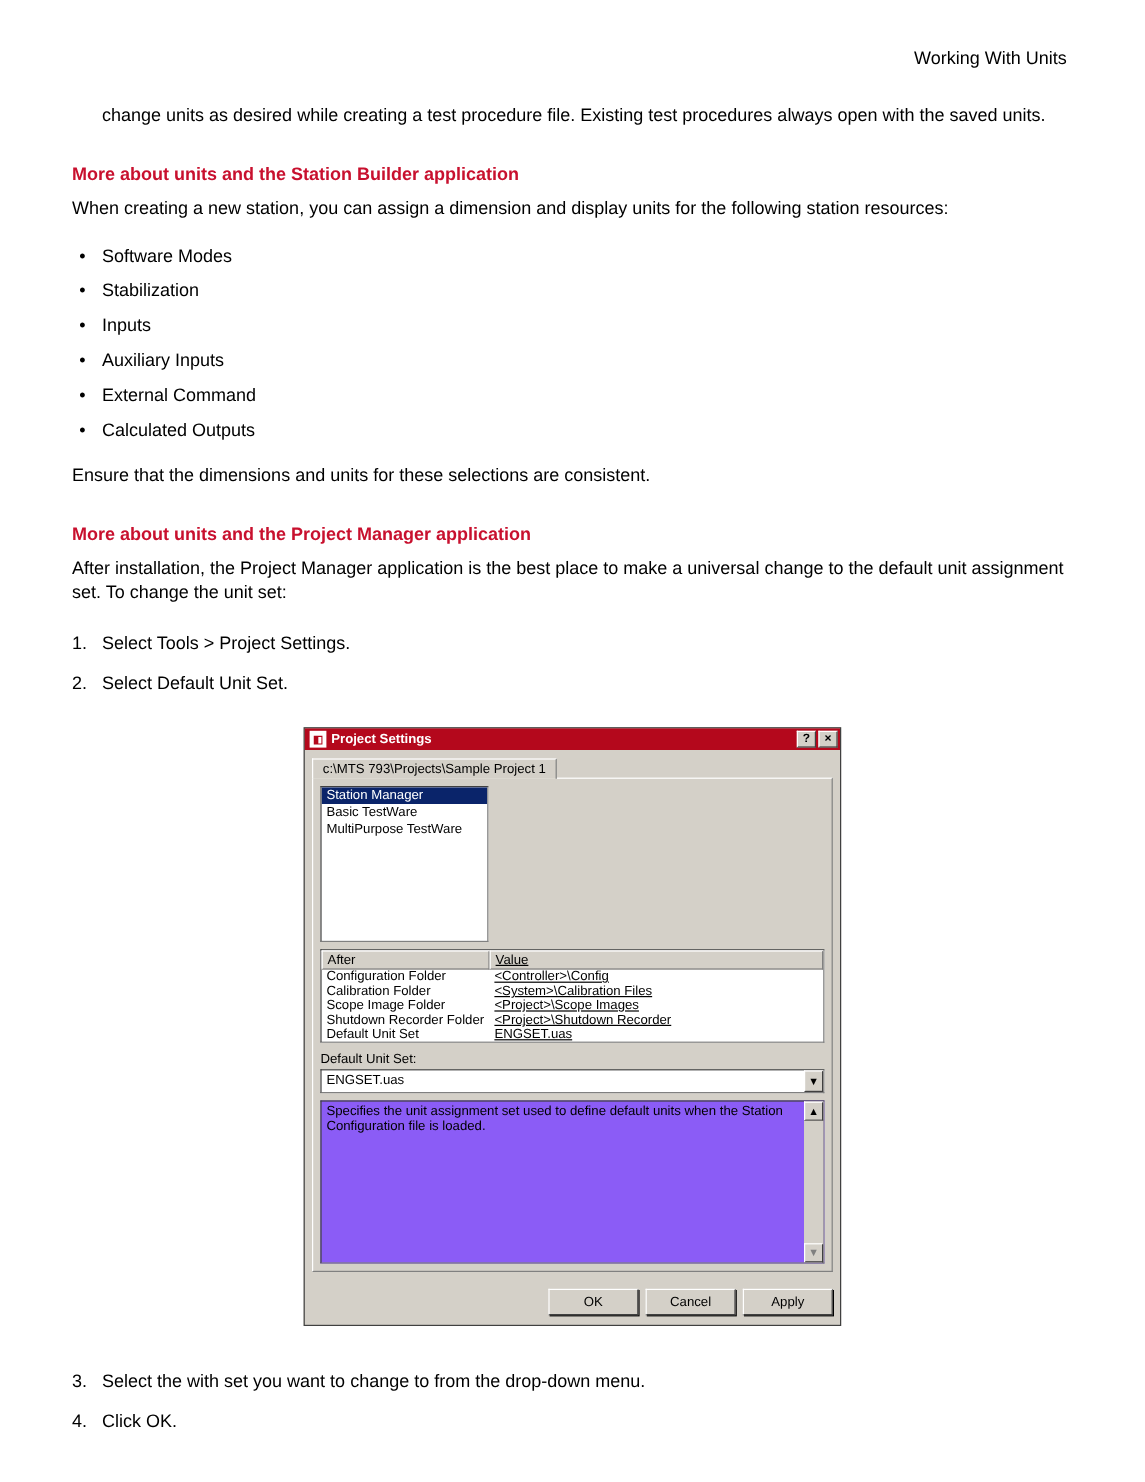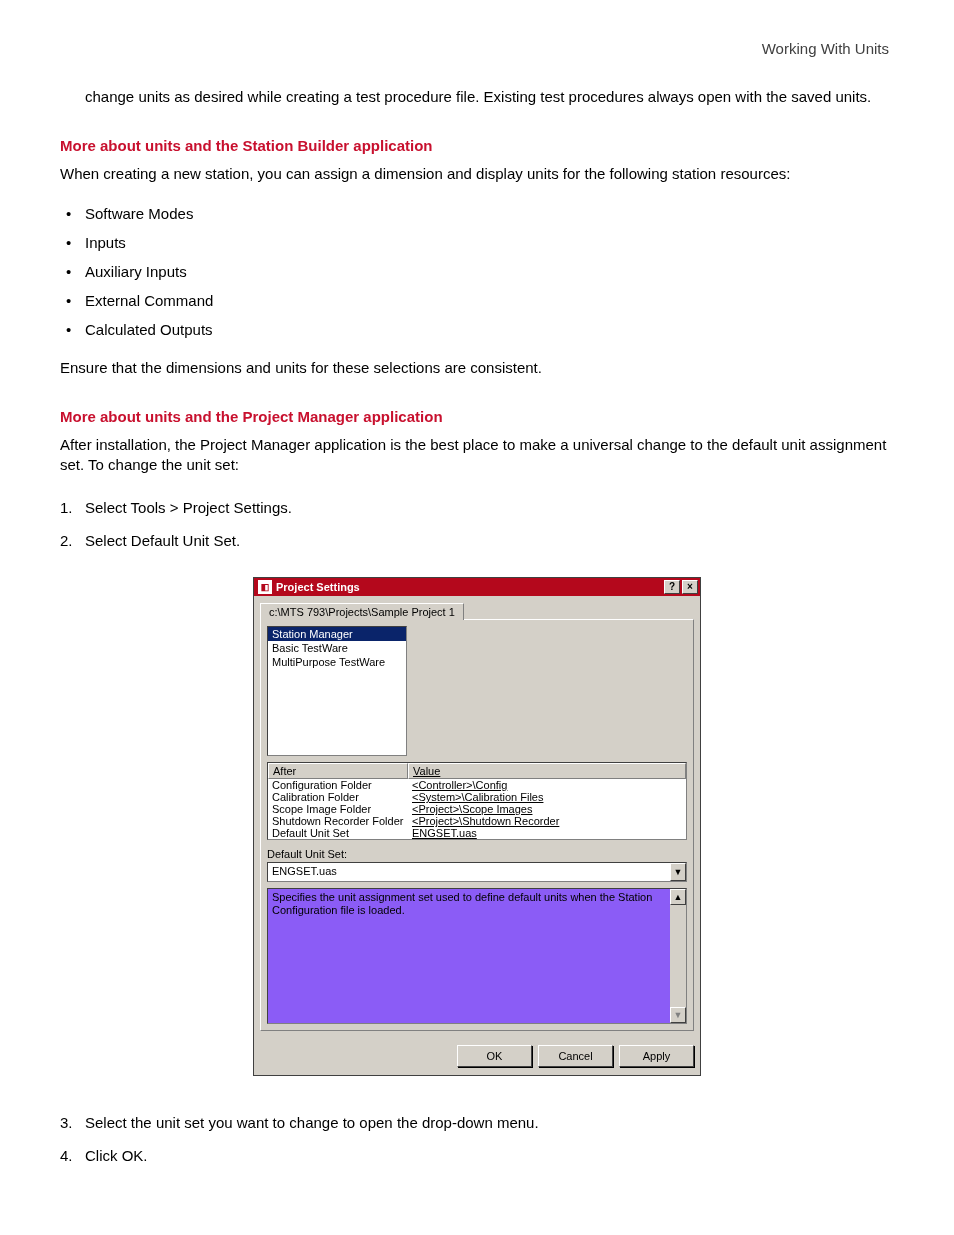--- a/index.html
+++ b/index.html
@@ -10,21 +10,21 @@
     font-size: 15px;
     color: #000;
     background: #fff;
     width: 954px;
   }
   .page {
     padding: 40px 60px 40px 60px;
   }
   .header-right {
     text-align: right;
-    color: #404040;
+    color: #000000;
     font-size: 15px;
     margin-bottom: 30px;
     padding-right: 5px;
   }
   .body-text {
     margin: 0 0 18px 0;
     line-height: 1.35;
     padding-left: 25px;
   }
   .section-heading {
@@ -252,20 +252,21 @@
 
 <div class="page">
   <div class="header-right">Working With Units</div>
 
   <p class="body-text">change units as desired while creating a test procedure file. Existing test procedures always open with the saved units.</p>
 
   <div class="section-heading">More about units and the Station Builder application</div>
   <p class="plain-para">When creating a new station, you can assign a dimension and display units for the following station resources:</p>
   <ul class="bullets">
     <li>Software Modes</li>
+    <li>Stabilization</li>
     <li>Inputs</li>
     <li>Auxiliary Inputs</li>
     <li>External Command</li>
     <li>Calculated Outputs</li>
   </ul>
   <p class="plain-para">Ensure that the dimensions and units for these selections are consistent.</p>
 
   <div class="section-heading">More about units and the Project Manager application</div>
   <p class="plain-para">After installation, the Project Manager application is the best place to make a universal change to the default unit assignment set. To change the unit set:</p>
 
@@ -337,17 +338,17 @@
       </div>
       <div class="btn-row">
         <div class="win-btn">OK</div>
         <div class="win-btn">Cancel</div>
         <div class="win-btn">Apply</div>
       </div>
     </div>
   </div>
 
   <ol class="steps" start="3" style="counter-reset: step 2;">
-    <li>Select the unit set you want to change to open the drop-down menu.</li>
+    <li>Select the with set you want to change to from the drop-down menu.</li>
     <li>Click OK.</li>
   </ol>
 
 </div>
 
 </body></html>

